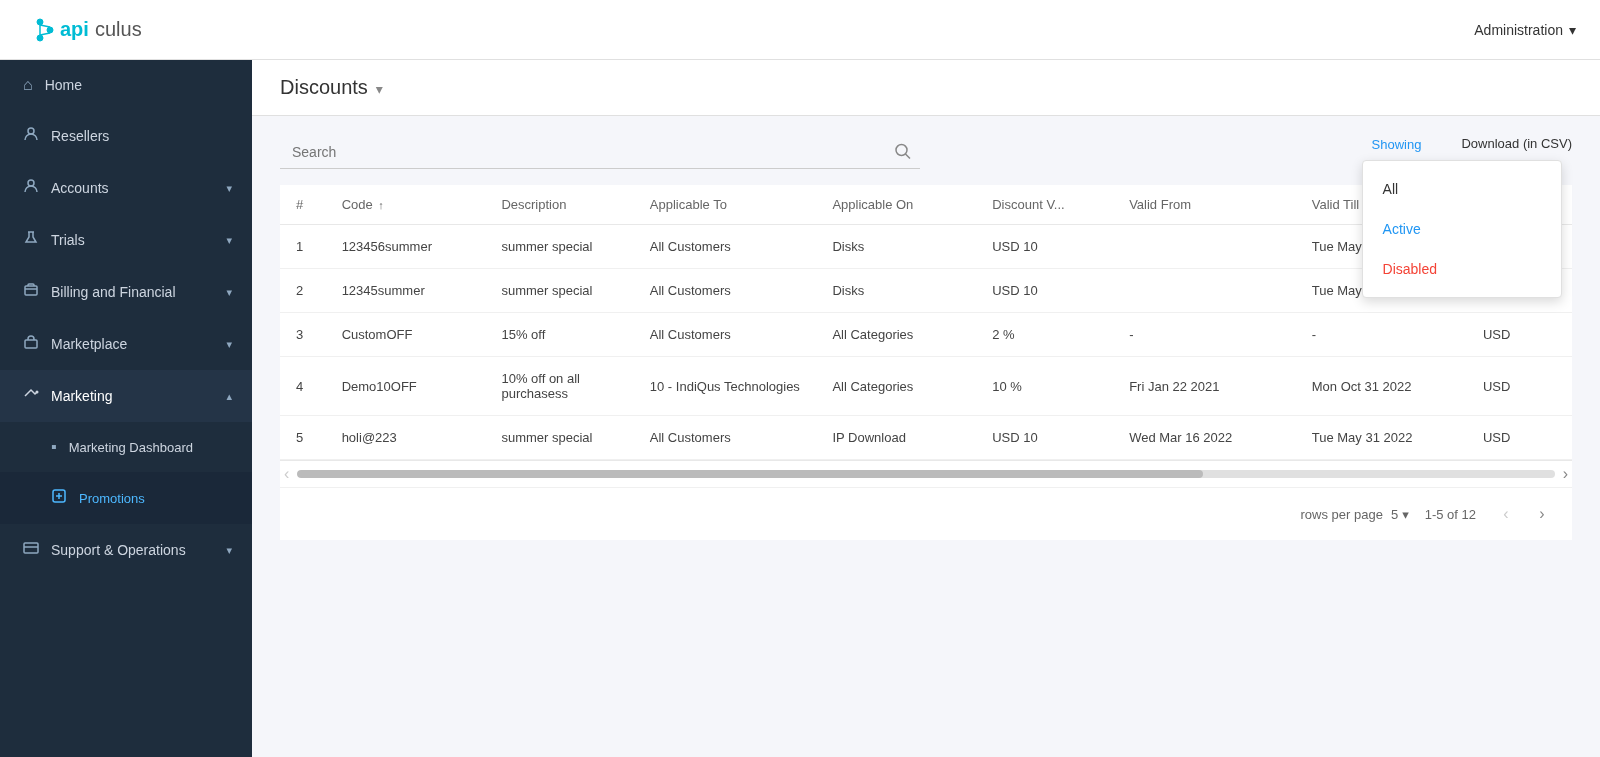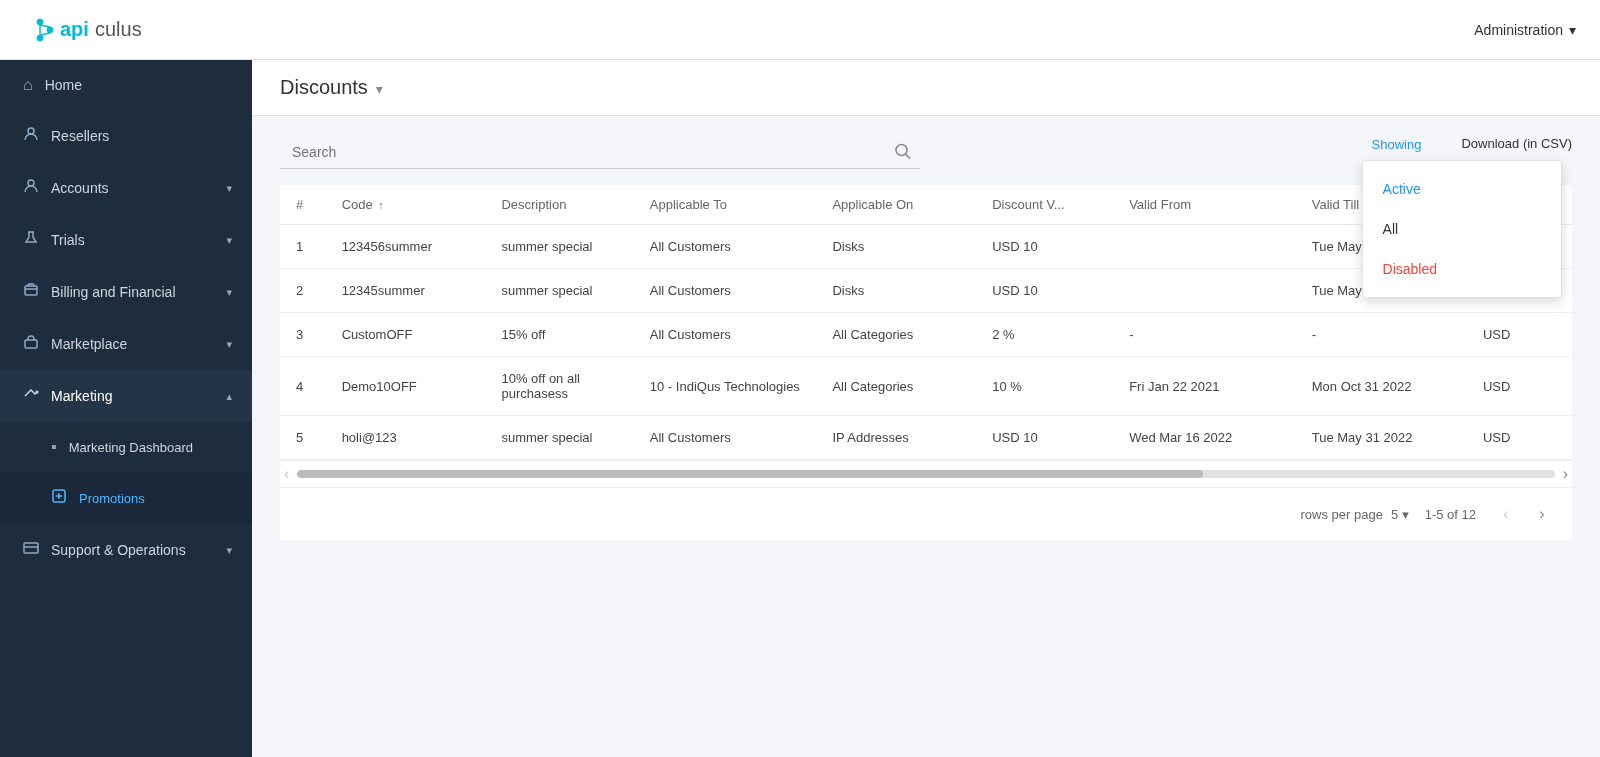--- a/index.html
+++ b/index.html
@@ -429,22 +429,22 @@
                 <circle cx="7.5" cy="7.5" r="5.5" stroke="#888" stroke-width="1.5"></circle>
                 <line x1="11.5" y1="11.5" x2="16" y2="16" stroke="#888" stroke-width="1.5"></line>
               </svg>
           </span>
         </div>
         <div class="showing-area">
           <div style="position:relative;">
             <span class="showing-label">Showing</span>
             
             <div class="filter-dropdown">
+              <div class="filter-item">All</div>
               <div class="filter-item active-filter" style="color:#2196f3;font-weight:500;">Active</div>
-              <div class="filter-item">All</div>
               <div class="filter-item disabled" style="color:#f44336;">Disabled</div>
             </div>
           </div>
           <span class="download-link">Download (in CSV)</span>
         </div>
       </div>
 
       <div class="table-wrapper">
         <table class="data-table">
           <thead>
@@ -500,24 +500,24 @@
               <td>10% off on all purchasess</td>
               <td>10 - IndiQus Technologies</td>
               <td>All Categories</td>
               <td>10 %</td>
               <td>Fri Jan 22 2021</td>
               <td>Mon Oct 31 2022</td>
               <td>USD</td>
             </tr>
             <tr>
               <td>5</td>
-              <td>holi@123</td>
+              <td>holi@223</td>
               <td>summer special</td>
               <td>All Customers</td>
-              <td>IP Addresses</td>
+              <td>IP Download</td>
               <td>USD 10</td>
               <td>Wed Mar 16 2022</td>
               <td>Tue May 31 2022</td>
               <td>USD</td>
             </tr>
           </tbody>
         </table>
       </div>
 
       <div style="display:flex;align-items:center;background:#fff;padding:4px 0;border-top:1px solid #e8e8e8;">

